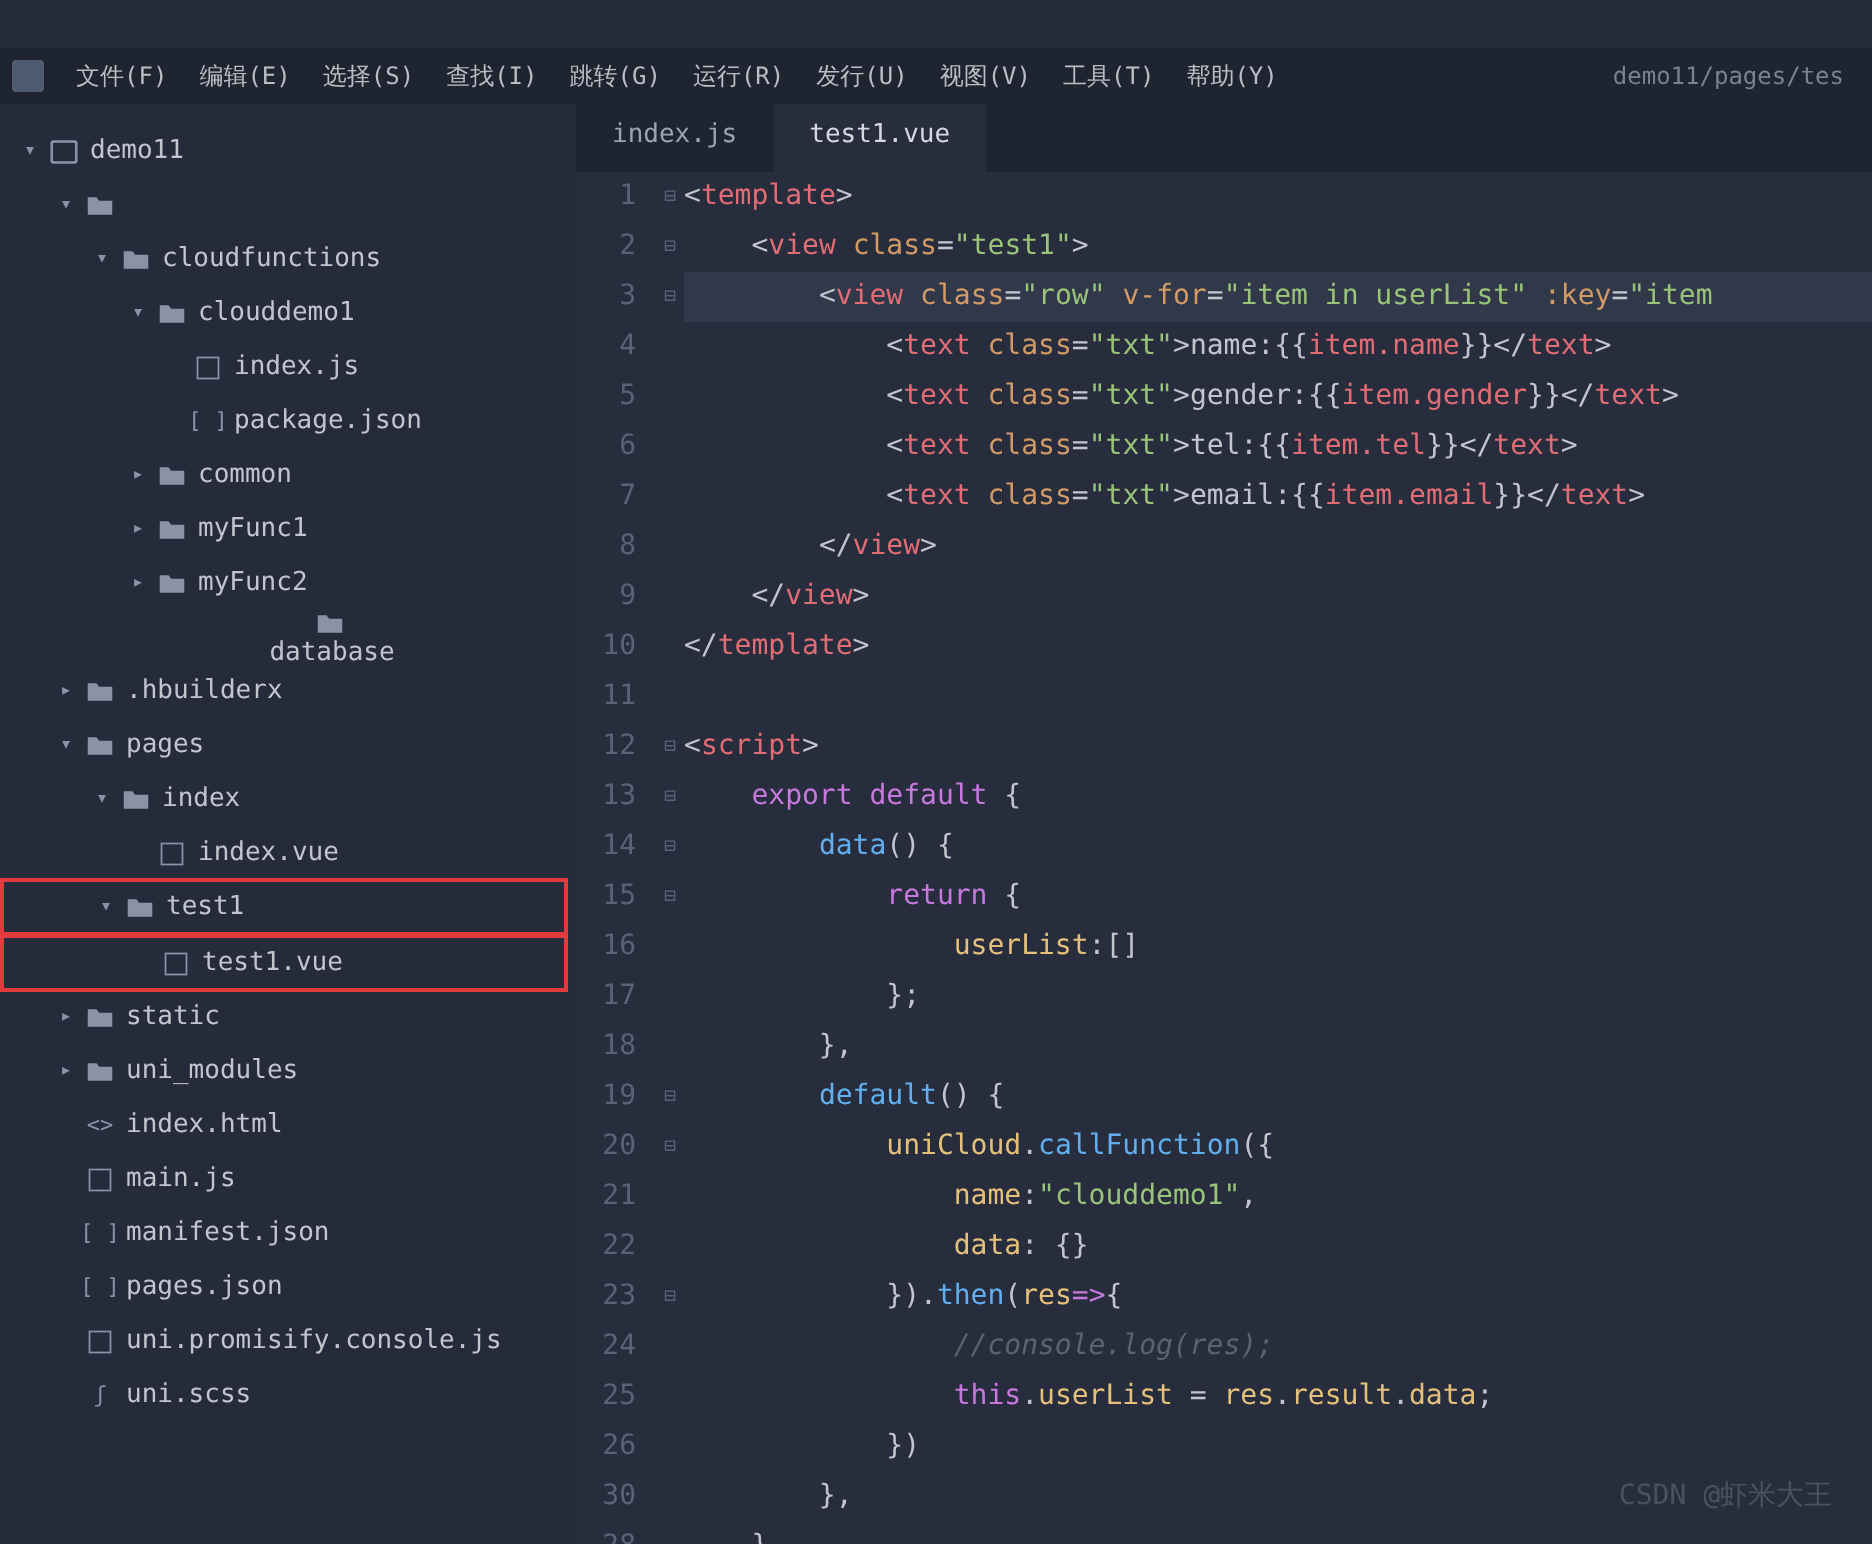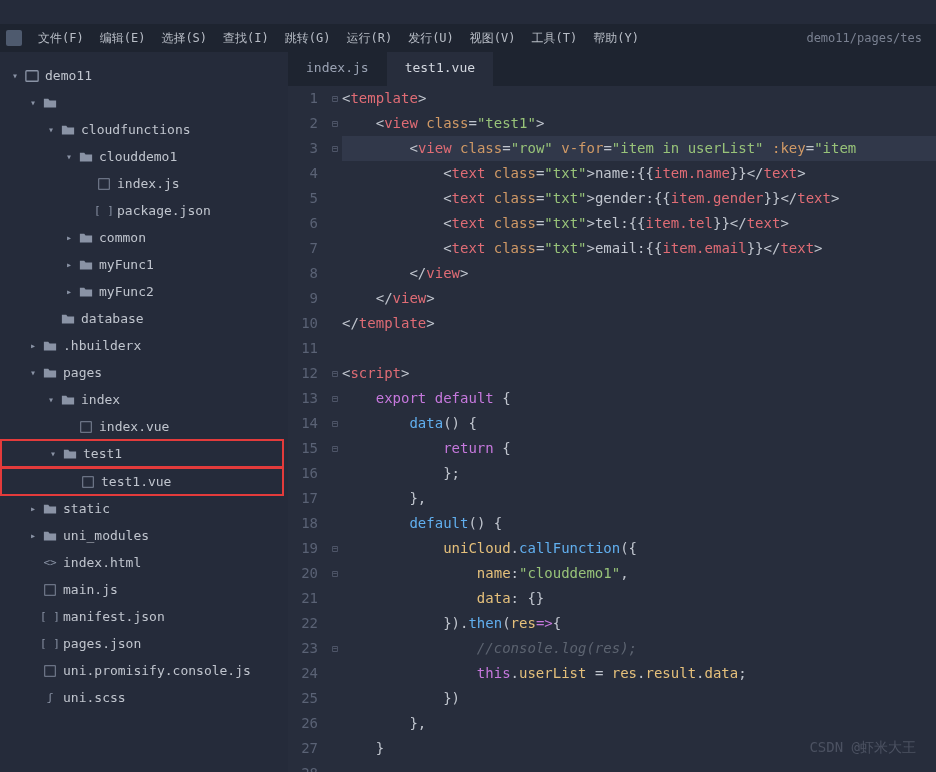--- a/index.html
+++ b/index.html
@@ -236,21 +236,21 @@
       </div>
       <div class="tree-row" style="padding-left: 62px;">
         <span class="chev">▸</span>
         <span class="ico">
           <svg viewBox="0 0 16 16">
             <path d="M1 3h5l1.5 2H15v8H1z" fill="#8a93a5"></path>
           </svg>
         </span>
         <span class="tree-label">myFunc2</span>
       </div>
-      <div class="tree-row" style="padding-left: 44px;">
+      <div class="tree-row" style="padding-left: 44px; flex-direction: column;">
         <span class="chev"></span>
         <span class="ico">
           <svg viewBox="0 0 16 16">
             <path d="M1 3h5l1.5 2H15v8H1z" fill="#8a93a5"></path>
           </svg>
         </span>
         <span class="tree-label">database</span>
       </div>
       <div class="tree-row" style="padding-left: 26px;">
         <span class="chev">▸</span>
@@ -397,21 +397,21 @@
           <div>17</div>
           <div>18</div>
           <div>19</div>
           <div>20</div>
           <div>21</div>
           <div>22</div>
           <div>23</div>
           <div>24</div>
           <div>25</div>
           <div>26</div>
-          <div>27</div>
+          <div>30</div>
           <div>28</div>
         </div>
       <div class="fold" id="fold">
           <div>⊟</div>
           <div>⊟</div>
           <div>⊟</div>
           <div></div>
           <div></div>
           <div></div>
           <div></div>
@@ -446,20 +446,21 @@
           <div class="line"><span class="p">            </span><span class="p">&lt;</span><span class="t">text</span><span class="p"> </span><span class="a">class</span><span class="p">=</span><span class="s">"txt"</span><span class="p">&gt;</span><span class="p">tel:{{</span><span class="i">item.tel</span><span class="p">}}</span><span class="p">&lt;/</span><span class="t">text</span><span class="p">&gt;</span></div>
           <div class="line"><span class="p">            </span><span class="p">&lt;</span><span class="t">text</span><span class="p"> </span><span class="a">class</span><span class="p">=</span><span class="s">"txt"</span><span class="p">&gt;</span><span class="p">email:{{</span><span class="i">item.email</span><span class="p">}}</span><span class="p">&lt;/</span><span class="t">text</span><span class="p">&gt;</span></div>
           <div class="line"><span class="p">        </span><span class="p">&lt;/</span><span class="t">view</span><span class="p">&gt;</span></div>
           <div class="line"><span class="p">    </span><span class="p">&lt;/</span><span class="t">view</span><span class="p">&gt;</span></div>
           <div class="line"><span class="p">&lt;/</span><span class="t">template</span><span class="p">&gt;</span></div>
           <div class="line"></div>
           <div class="line"><span class="p">&lt;</span><span class="t">script</span><span class="p">&gt;</span></div>
           <div class="line"><span class="p">    </span><span class="k">export</span><span class="p"> </span><span class="k">default</span><span class="p"> {</span></div>
           <div class="line"><span class="p">        </span><span class="f">data</span><span class="p">() {</span></div>
           <div class="line"><span class="p">            </span><span class="k">return</span><span class="p"> {</span></div>
+          <div class="line"><span class="p">                </span><span class="v">userList</span><span class="p">:[]</span></div>
           <div class="line"><span class="p">            };</span></div>
           <div class="line"><span class="p">        },</span></div>
           <div class="line"><span class="p">        </span><span class="f">default</span><span class="p">() {</span></div>
           <div class="line"><span class="p">            </span><span class="v">uniCloud</span><span class="p">.</span><span class="f">callFunction</span><span class="p">({</span></div>
           <div class="line"><span class="p">                </span><span class="v">name</span><span class="p">:</span><span class="s">"clouddemo1"</span><span class="p">,</span></div>
           <div class="line"><span class="p">                </span><span class="v">data</span><span class="p">: {}</span></div>
           <div class="line"><span class="p">            }).</span><span class="f">then</span><span class="p">(</span><span class="v">res</span><span class="k">=&gt;</span><span class="p">{</span></div>
           <div class="line"><span class="p">                </span><span class="c">//console.log(res);</span></div>
           <div class="line"><span class="p">                </span><span class="k">this</span><span class="p">.</span><span class="v">userList</span><span class="p"> = </span><span class="v">res</span><span class="p">.</span><span class="v">result</span><span class="p">.</span><span class="v">data</span><span class="p">;</span></div>
           <div class="line"><span class="p">            })</span></div>

